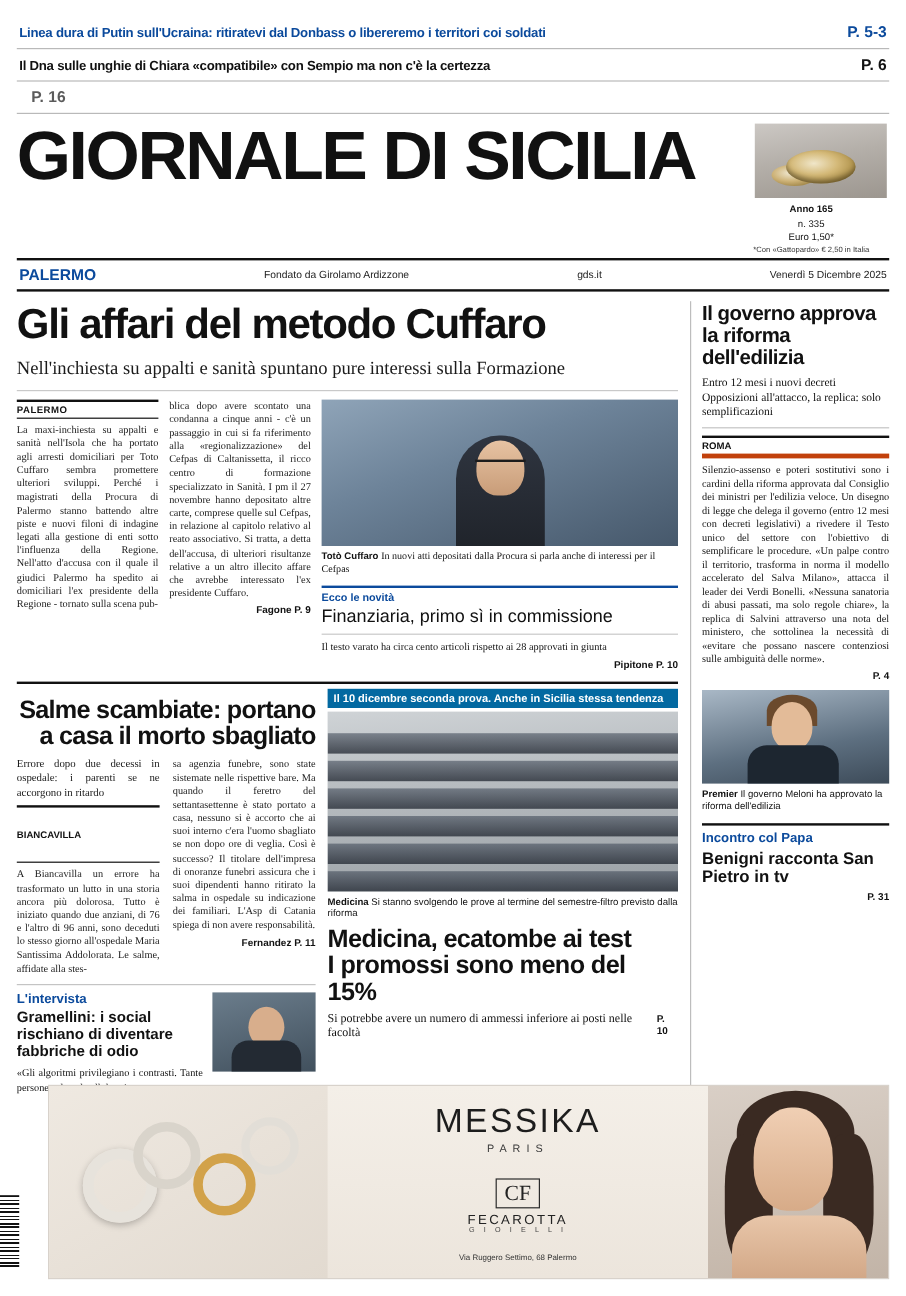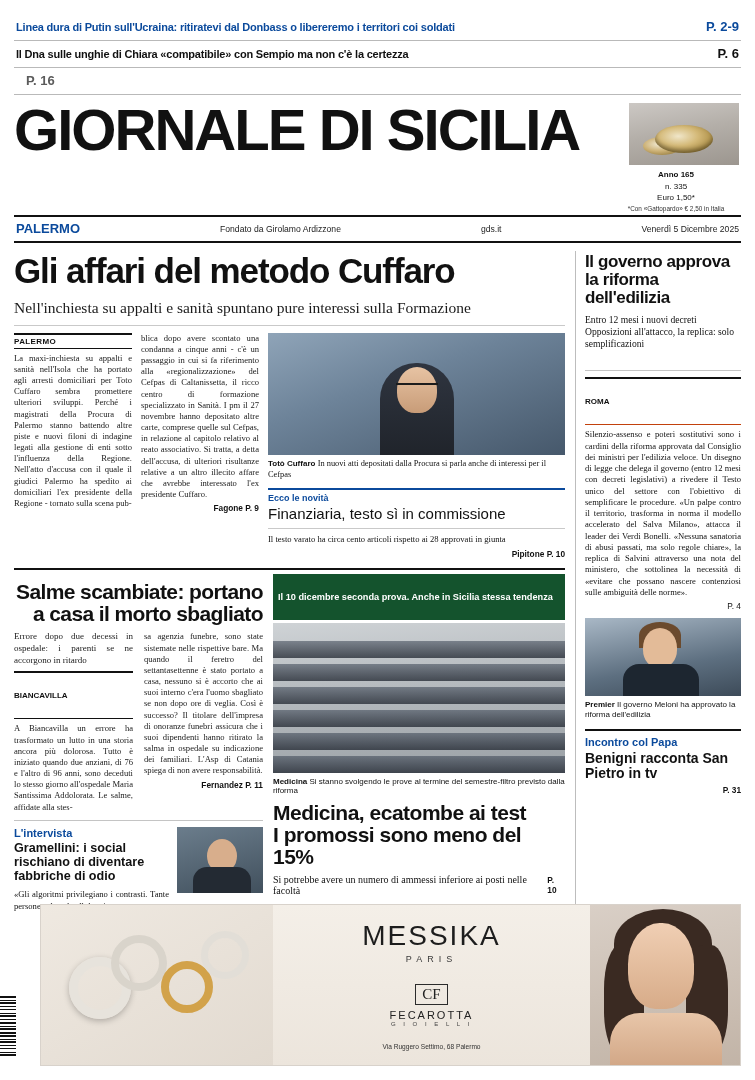--- a/index.html
+++ b/index.html
@@ -144,22 +144,22 @@
   .two-col { display:flex; gap:11px; margin-top:7px; }
   .two-col .c { flex:1 1 0; }
 
   .kicker-line {
     font-family:"Liberation Sans", sans-serif; font-weight:bold; font-size:8px;
     border-top:2px solid #111; border-bottom:1px solid #111; padding:18px 0; margin:5px 0 4px;
   }
 
   
   .med-bar {
-    background:#14532d; color:#fff; font-family:"Liberation Sans", sans-serif;
-    font-weight:bold; font-size:9.2px; padding:18px 5px;
+    background:#0369a1; color:#fff; font-family:"Liberation Sans", sans-serif;
+    font-weight:bold; font-size:9.2px; padding:3px 5px;
   }
   .med-photo {
     height:150px; margin-top:3px; position:relative; overflow:hidden;
     background:linear-gradient(175deg,#cfd3d6 0%,#b9bec2 35%,#9aa0a5 100%);
   }
   .med-rows { position:absolute; left:0; right:0; top:18px; }
   .med-row { height:17px; margin-bottom:6px; background:linear-gradient(180deg, rgba(60,70,85,.55), rgba(30,36,46,.75)); }
   .med-cap { font-family:"Liberation Sans", sans-serif; font-size:8px; margin-top:4px; }
   .med-cap b{font-weight:bold;}
   h2.med-head {
@@ -180,24 +180,24 @@
     background:linear-gradient(165deg,#6b7d8c 0%,#41505d 100%);
   }
   .int-photo .head { position:absolute; left:30px; top:12px; width:30px; height:34px; border-radius:50%; background:#d8ae8c;}
   .int-photo .body { position:absolute; left:16px; top:40px; width:58px; height:30px; border-radius:14px 14px 0 0; background:#232a33;}
 
   
   .r-head {
     font-family:"Liberation Sans", sans-serif; font-weight:bold;
     font-size:17px; line-height:1.06; letter-spacing:-0.4px; margin:2px 0 0;
   }
-  .r-sub { font-size:9.6px; line-height:1.26; margin-top:7px; padding-bottom:20px; border-bottom:1px solid #c4c4c4; }
-  .r-kicker { font-family:"Liberation Sans", sans-serif; font-weight:bold; font-size:8px; border-top:2px solid #111; border-bottom:1px solid #c2410c; padding:18px 0; margin:6px 0 4px; }
+  .r-sub { font-size:9.6px; line-height:1.26; margin-top:7px; padding-bottom:6px; border-bottom:1px solid #c4c4c4; }
+  .r-kicker { font-family:"Liberation Sans", sans-serif; font-weight:bold; font-size:8px; border-top:2px solid #111; border-bottom:4px solid #c2410c; padding:2px 0; margin:6px 0 4px; }
   .r-body { font-size:8.6px; line-height:1.31; text-align:justify; }
-  .r-byline { font-family:"Liberation Sans", sans-serif; font-weight:normal; font-size:8.3px; text-align:right; margin-top:3px; }
+  .r-byline { font-family:"Liberation Sans", sans-serif; font-weight:bold; font-size:8.3px; text-align:right; margin-top:3px; }
   .r-photo { height:78px; margin-top:7px; position:relative; overflow:hidden; background:linear-gradient(170deg,#9fb0c0 0%,#5f7competitors 0%,#47586a 100%); }
   .r-photo { background:linear-gradient(170deg,#a9b8c6 0%,#5d6f80 60%,#3d4b59 100%); }
   .r-photo .head { position:absolute; left:58px; top:10px; width:34px; height:40px; border-radius:50% 50% 45% 45%; background:#e3bb98; }
   .r-photo .hair { position:absolute; left:54px; top:4px; width:42px; height:26px; border-radius:50% 50% 0 0; background:#6b4a2d; }
   .r-photo .body { position:absolute; left:38px; top:46px; width:76px; height:34px; border-radius:16px 16px 0 0; background:#1d2630; }
   .r-cap { font-family:"Liberation Sans", sans-serif; font-size:8px; line-height:1.3; margin-top:4px; }
   .r-cap b { font-weight:bold; }
   .papa-k { font-family:"Liberation Sans", sans-serif; font-weight:bold; font-size:11px; color:#0b4a9c; }
   .papa-h { font-family:"Liberation Sans", sans-serif; font-weight:bold; font-size:14px; line-height:1.08; margin-top:3px; }
   .papa-pg { font-family:"Liberation Sans", sans-serif; font-weight:bold; font-size:8.3px; text-align:right; margin-top:4px; }
@@ -213,40 +213,40 @@
   .ad {
     flex:1 1 auto; border:1px solid #d8d2cb; display:flex; align-items:stretch; overflow:hidden;
     background:linear-gradient(180deg,#f4efe8 0%,#ece5dc 100%);
   }
   .ad-left { width:232px; flex:0 0 232px; position:relative; background:linear-gradient(150deg,#efe9e1,#e2dad0); }
   .ring { position:absolute; border-radius:50%; }
   .ad-center { flex:1 1 auto; display:flex; flex-direction:column; align-items:center; justify-content:center; }
   .ad-brand { font-family:"Liberation Sans", sans-serif; font-size:28px; letter-spacing:2px; color:#1d1d1d; }
   .ad-brand-sub { font-family:"Liberation Sans", sans-serif; font-size:9px; letter-spacing:5px; color:#3a3a3a; margin-top:2px; }
   .ad-logo { margin-top:20px; text-align:center; }
-  .ad-logo .mono { font-family:"Liberation Serif", serif; font-size:15px; border:1.5px solid #2b2b2b; padding:1px 6px; display:inline-block; color:#222; }
+  .ad-logo .mono { font-family:"Liberation Serif", serif; font-size:18px; border:1.5px solid #2b2b2b; padding:1px 6px; display:inline-block; color:#222; }
   .ad-logo .name { font-family:"Liberation Sans", sans-serif; font-size:11px; letter-spacing:2px; margin-top:4px; color:#222; }
   .ad-logo .name2 { font-family:"Liberation Sans", sans-serif; font-size:6px; letter-spacing:3px; color:#444; }
   .ad-addr { font-family:"Liberation Sans", sans-serif; font-size:6.6px; color:#333; margin-top:16px; }
   .ad-right { width:150px; flex:0 0 150px; position:relative; overflow:hidden; background:linear-gradient(170deg,#d9cfc6 0%,#c2b4a7 100%); }
   .ad-right .face { position:absolute; left:38px; top:18px; width:66px; height:86px; border-radius:48% 48% 42% 42%; background:linear-gradient(180deg,#f0cfb4 0%,#d7ab88 100%); }
   .ad-right .hair { position:absolute; left:24px; top:4px; width:98px; height:70px; border-radius:50% 50% 38% 38%; background:#3a2a22; }
   .ad-right .hair2 { position:absolute; left:14px; top:40px; width:40px; height:110px; border-radius:40%; background:#3a2a22; }
   .ad-right .hair3 { position:absolute; left:96px; top:40px; width:42px; height:110px; border-radius:40%; background:#3a2a22; }
   .ad-right .shoulders { position:absolute; left:20px; top:108px; width:112px; height:60px; border-radius:30px 30px 0 0; background:linear-gradient(180deg,#e8c6a9,#cfa382); }
 </style>
 </head>
 <body>
 
 <div class="page">
 
   <div class="teasers">
     <div class="teaser t-blue">
       <div class="teaser-text">Linea dura di Putin sull'Ucraina: ritiratevi dal Donbass o libereremo i territori coi soldati</div>
-      <div class="teaser-page">P. 2-9</div>
+      <div class="teaser-page">P. 5-3</div>
     </div>
     <div class="teaser t-black">
       <div class="teaser-text">Il Dna sulle unghie di Chiara «compatibile» con Sempio ma non c'è la certezza</div>
       <div class="teaser-page">P.  6</div>
     </div>
     <div class="teaser t-grey">
       <div class="teaser-page">P. 16</div>
     </div>
   </div>
 
@@ -296,21 +296,21 @@
             <div class="face"></div>
             <div class="glasses"></div>
           </div>
           <div class="photo-cap">
             <b>Totò Cuffaro</b>
             <span class="txt">In nuovi atti depositati dalla Procura si parla anche di interessi per il Cefpas</span>
           </div>
 
           <div class="box-novita">
             <div class="novita-k">Ecco le novità</div>
-            <div class="novita-h">Finanziaria, testo sì in commissione</div>
+            <div class="novita-h">Finanziaria, primo sì in commissione</div>
             <div class="novita-body">Il testo varato ha circa cento articoli rispetto ai 28 approvati in giunta</div>
             <div class="byline">
               <span>Pipitone</span>
               <span class="pg">P. 10</span>
             </div>
           </div>
         </div>
       </div>
 
       <div class="sep"></div>

